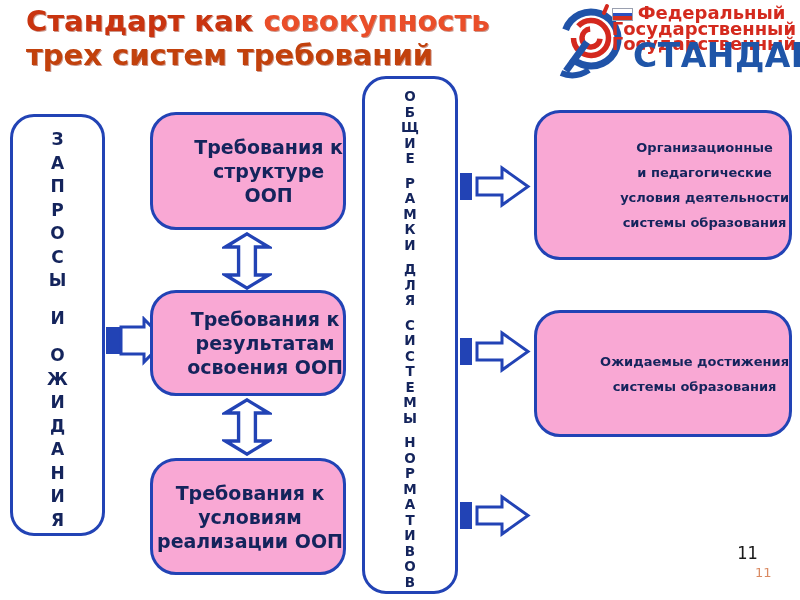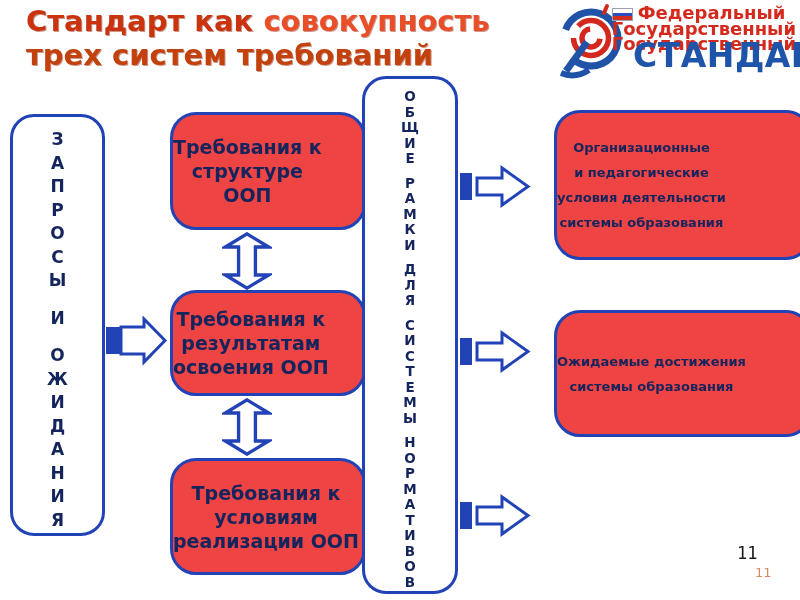--- a/index.html
+++ b/index.html
@@ -16,23 +16,23 @@
   .t-light { color:#ea4e29; }
   .t-line2 { color:#c2410c; }
   
   .logo-lines { position:absolute; right:4px; top:5px; text-align:left;
                 font-size:18px; line-height:15px; font-weight:bold; color:#d42a1e; }
   .flag { display:inline-block; width:21px; height:13px; border:1px solid #9aa0b0; vertical-align:-2px; margin-right:5px;
           background:linear-gradient(to bottom,#ffffff 0 33%,#2b50c0 33% 66%,#d43020 66% 100%); }
   .brand { position:absolute; left:633px; top:36px; font-size:33px; font-weight:bold; color:#1f55a8; letter-spacing:0.5px; }
   .emblem { position:absolute; left:551px; top:2px; }
   
-  .rbox { position:absolute; border:3px solid #2243b5; border-radius:26px; background:#ef4444;
-          display:flex; align-items:center; justify-content:flex-start; text-align:center;
-          font-weight:bold; color:#14245c; white-space:pre-line;margin-left:20px; }
+  .rbox { position:absolute; border:3px solid #2243b5; border-radius:26px; background:#f9a8d4;
+          display:flex; align-items:center; justify-content:flex-end; text-align:center;
+          font-weight:bold; color:#14245c; white-space:pre-line; }
   .req  { left:150px; width:196px; font-size:19px; line-height:24px; }
   .out  { left:534px; width:258px; font-size:13px; line-height:25px; }
   
   .vpanel { position:absolute; border:3px solid #2243b5; border-radius:24px; background:#fff;
             display:flex; flex-direction:column; align-items:center; font-weight:bold; color:#14245c; }
   .vpanel-left  { left:10px;  top:114px; width:95px; height:422px; padding-top:12px; font-size:17px; }
   .vpanel-left  div { height:23.5px; }
   .vpanel-left  div.vgap { height:14px; }
   .vpanel-center{ left:362px; top:76px;  width:96px; height:518px; padding-top:9px; font-size:13.5px; }
   .vpanel-center div { height:15.5px; }

